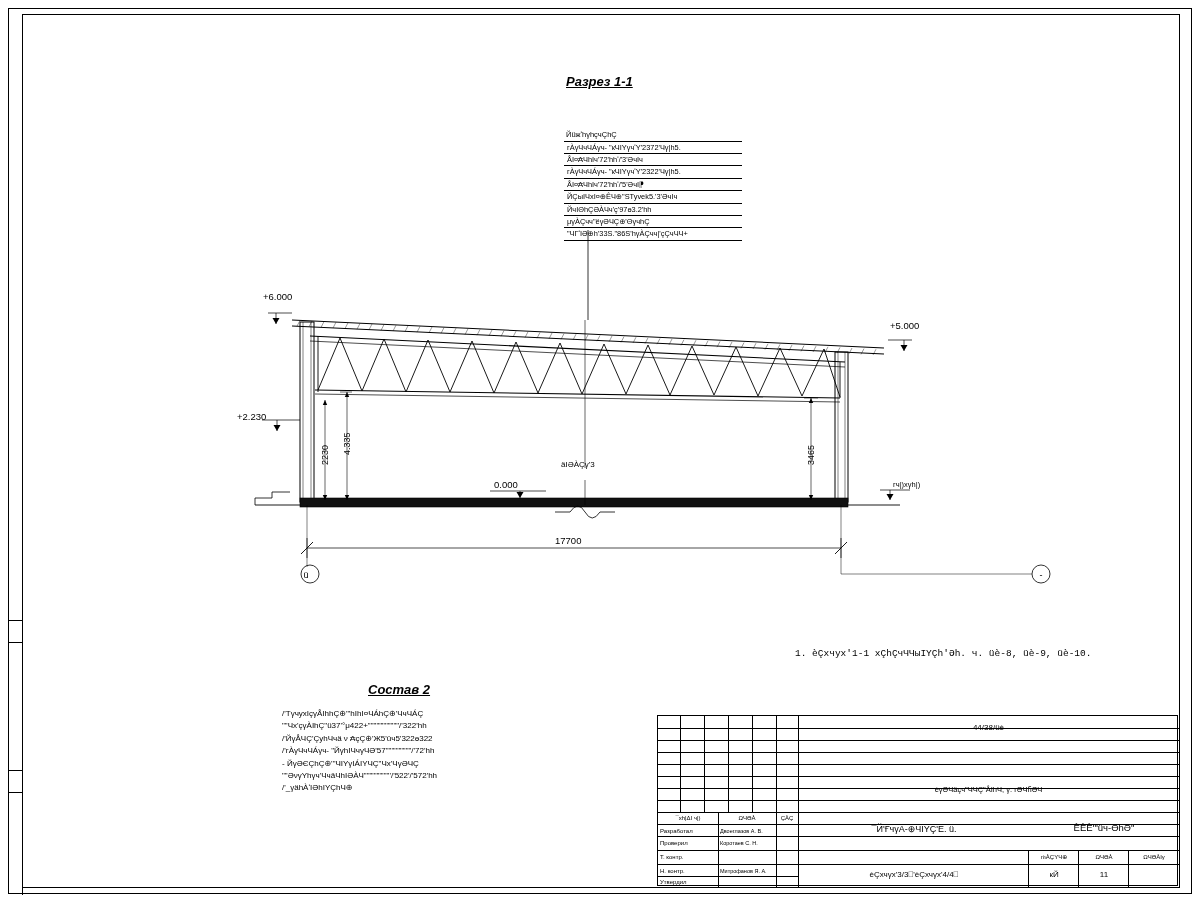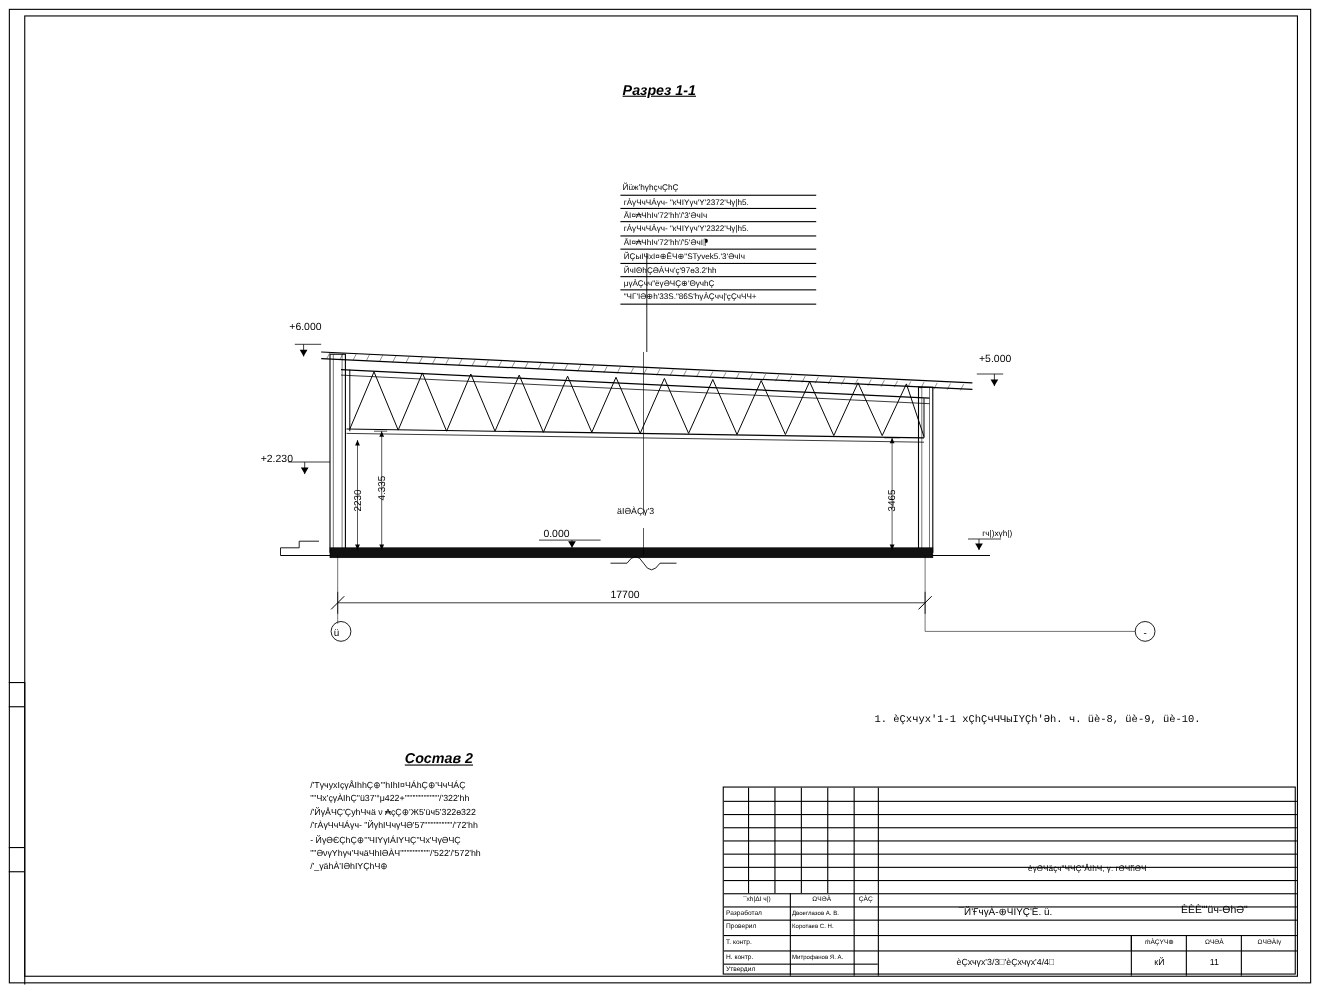--- a/index.html
+++ b/index.html
@@ -63,21 +63,20 @@
   .layers {
     position: absolute;
     left: 564px; top: 130px;
     width: 178px;
     font-size: 7.5px;
     line-height: 1.0;
   }
   .layers .cap {
     padding: 1px 2px 2px 2px;
     white-space: nowrap;
-    margin-top: 36px;
   }
   .layers .row {
     border-top: 1px solid #000;
     padding: 2px 2px 2px 3px;
     white-space: nowrap;
     font-size: 7.4px;
   }
   .layers .row:last-child { border-bottom: 1px solid #000; }
 
   
@@ -362,20 +361,21 @@
     <div class="vline" style="left:140px; top:0;   height:171px;"></div>
 
     <div class="vline" style="left:60px;  top:96px;  height:75px;"></div>
     <div class="vline" style="left:118px; top:96px;  height:75px;"></div>
 
     <div class="vline" style="left:370px; top:134px; height:37px;"></div>
     <div class="vline" style="left:420px; top:134px; height:37px;"></div>
     <div class="vline" style="left:470px; top:134px; height:37px;"></div>
     <div class="vline" style="left:370px; top:134px; height:14px;"></div>
 
+    <div class="cell t-c mid" style="left:140px; top:0px; width:381px; height:24px; line-height:24px;">44/38/üè</div>
 
     <div class="cell t-c small" style="left:145px; top:68px; width:371px; height:12px; line-height:12px; font-size:7.5px;">èγӘЧӓçч"ЧЧÇ"ÅIhЧ, γ. гӘЧh̋ӘЧ</div>
 
     <div class="cell t-c small" style="left:0px;   top:97px; width:60px; height:11px; line-height:11px;">¯хh|ΔI ч|)</div>
     <div class="cell t-c small" style="left:60px;  top:97px; width:58px; height:11px; line-height:11px;">ΩЧӘÀ</div>
 
     <div class="cell t-c small" style="left:118px; top:97px; width:22px; height:11px; line-height:11px;">ÇÀÇ</div>
 
     <div class="cell small" style="left:2px;  top:110px; width:58px; height:10px; line-height:10px;">Разработал</div>
     <div class="cell small" style="left:62px; top:110px; width:56px; height:10px; line-height:10px; font-size:5.5px;">Двоеглазов А. В.</div>

